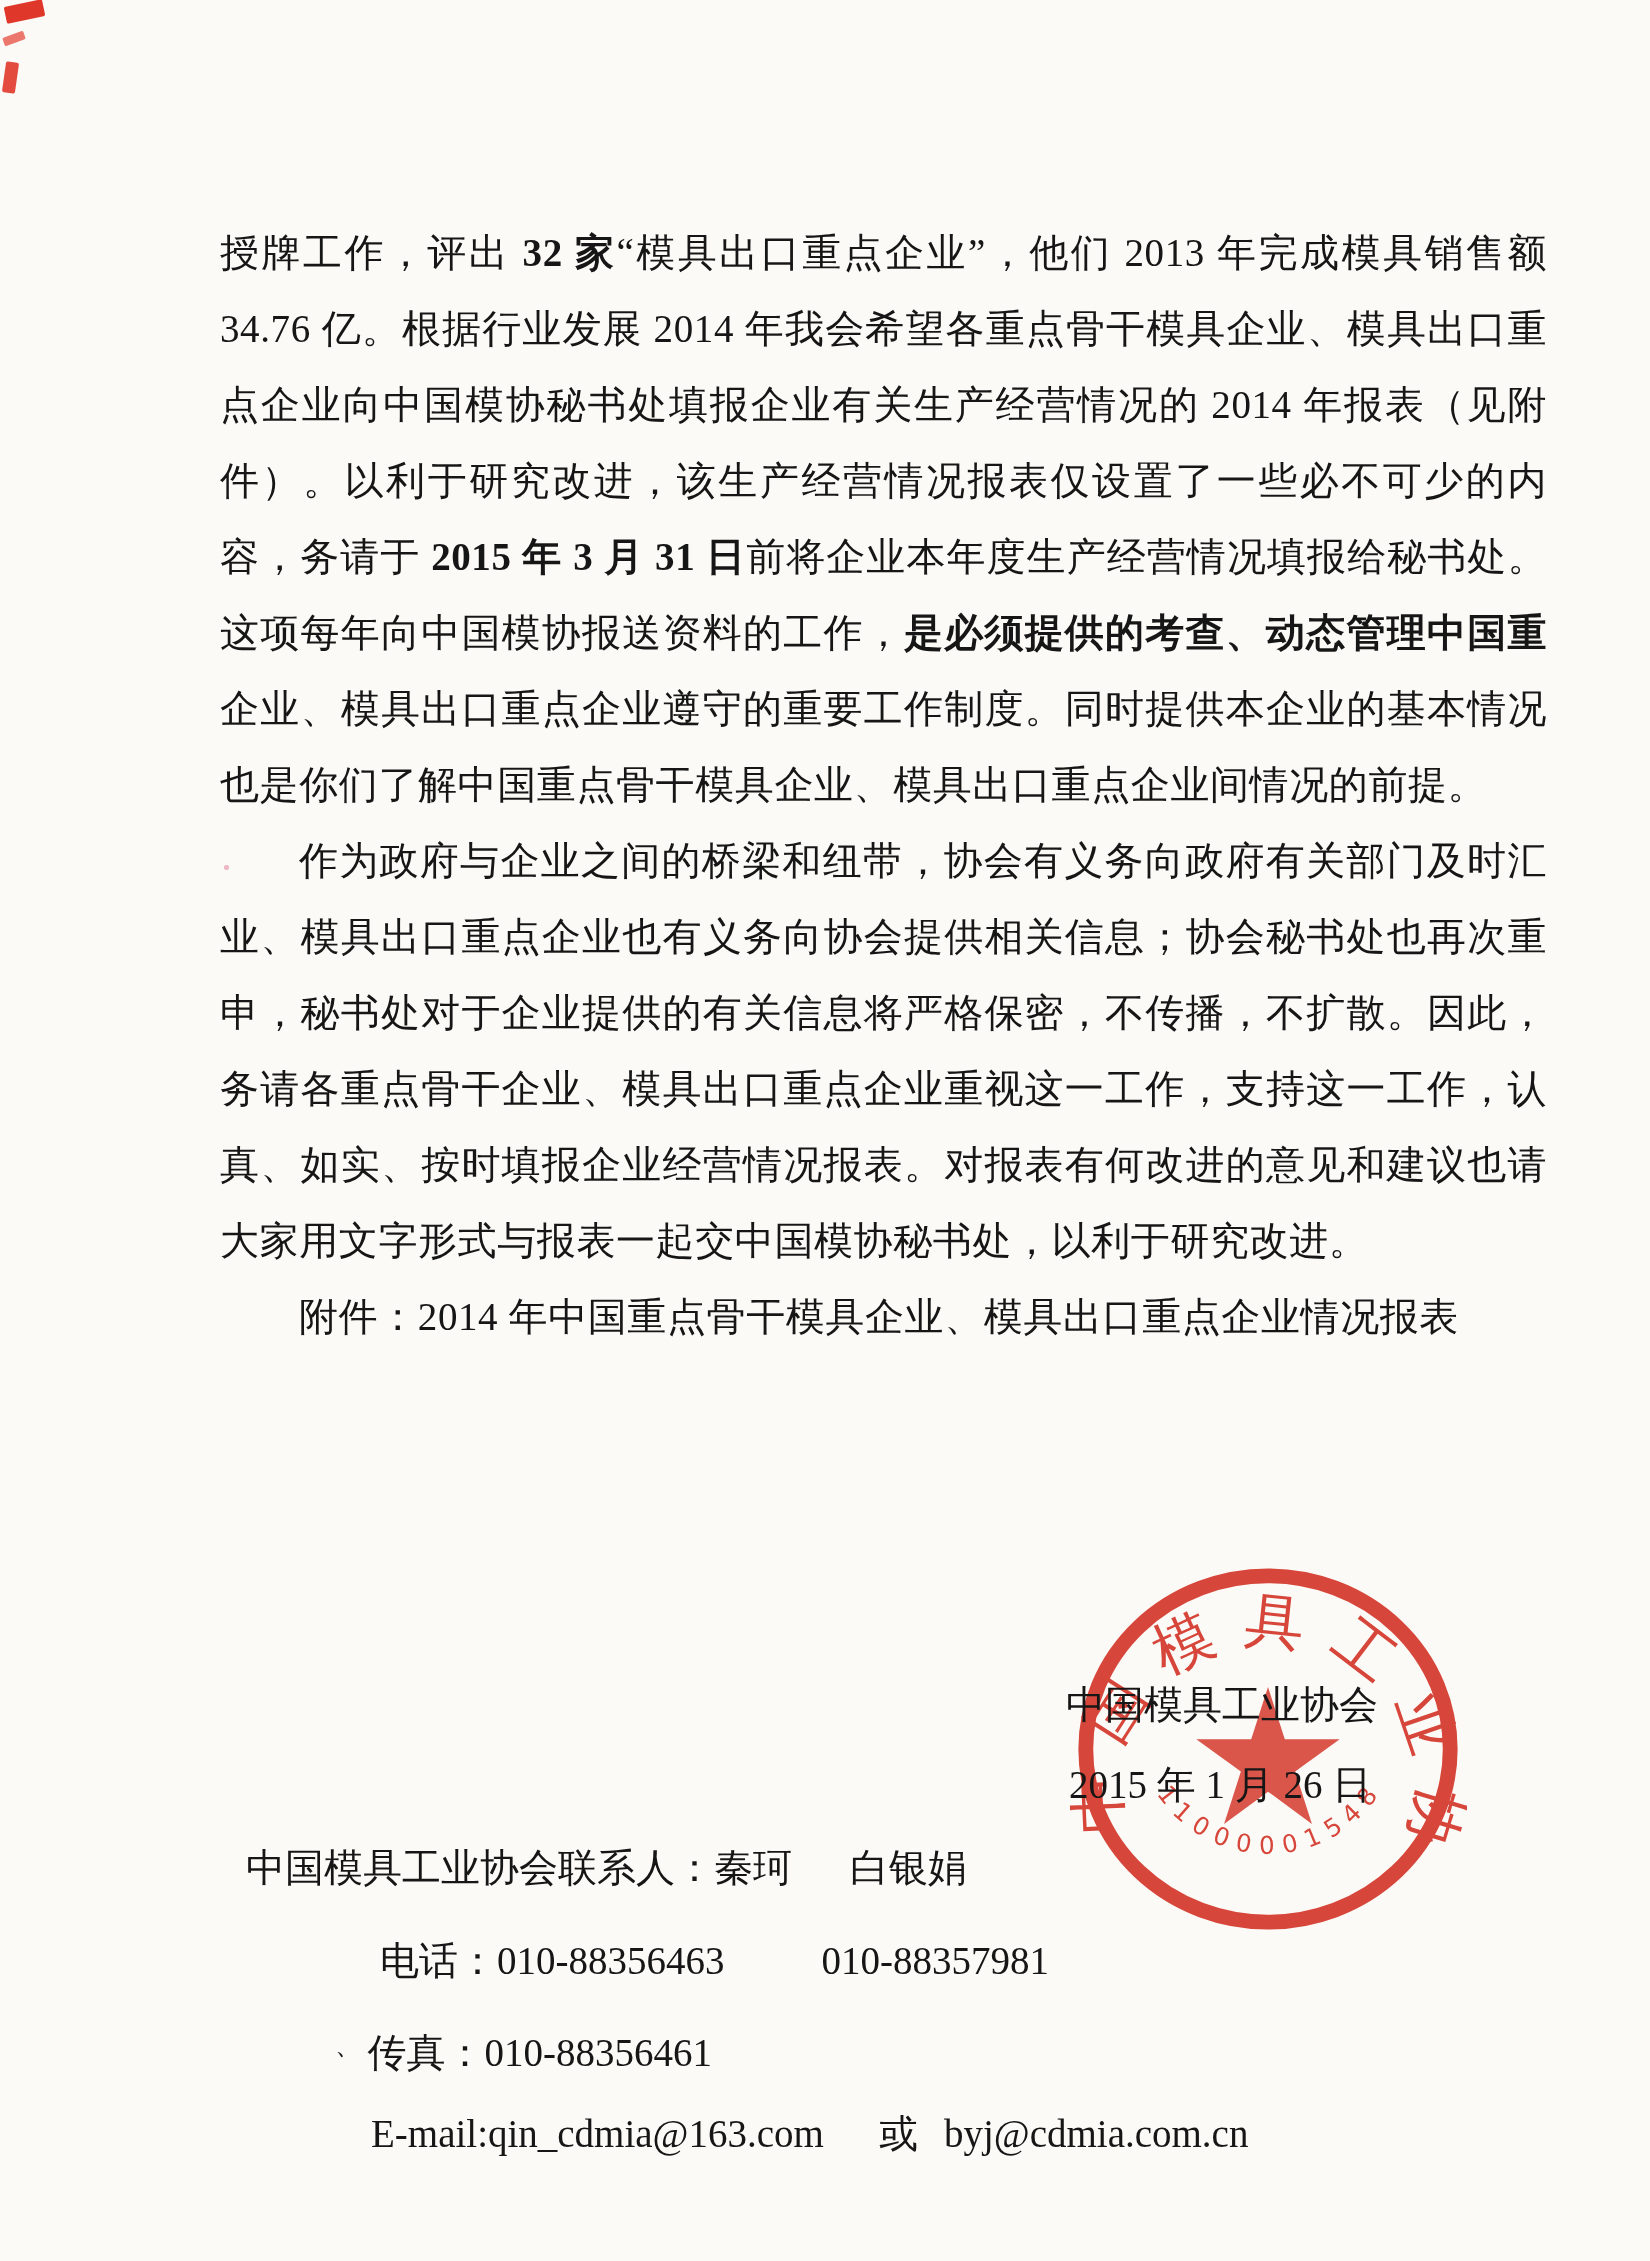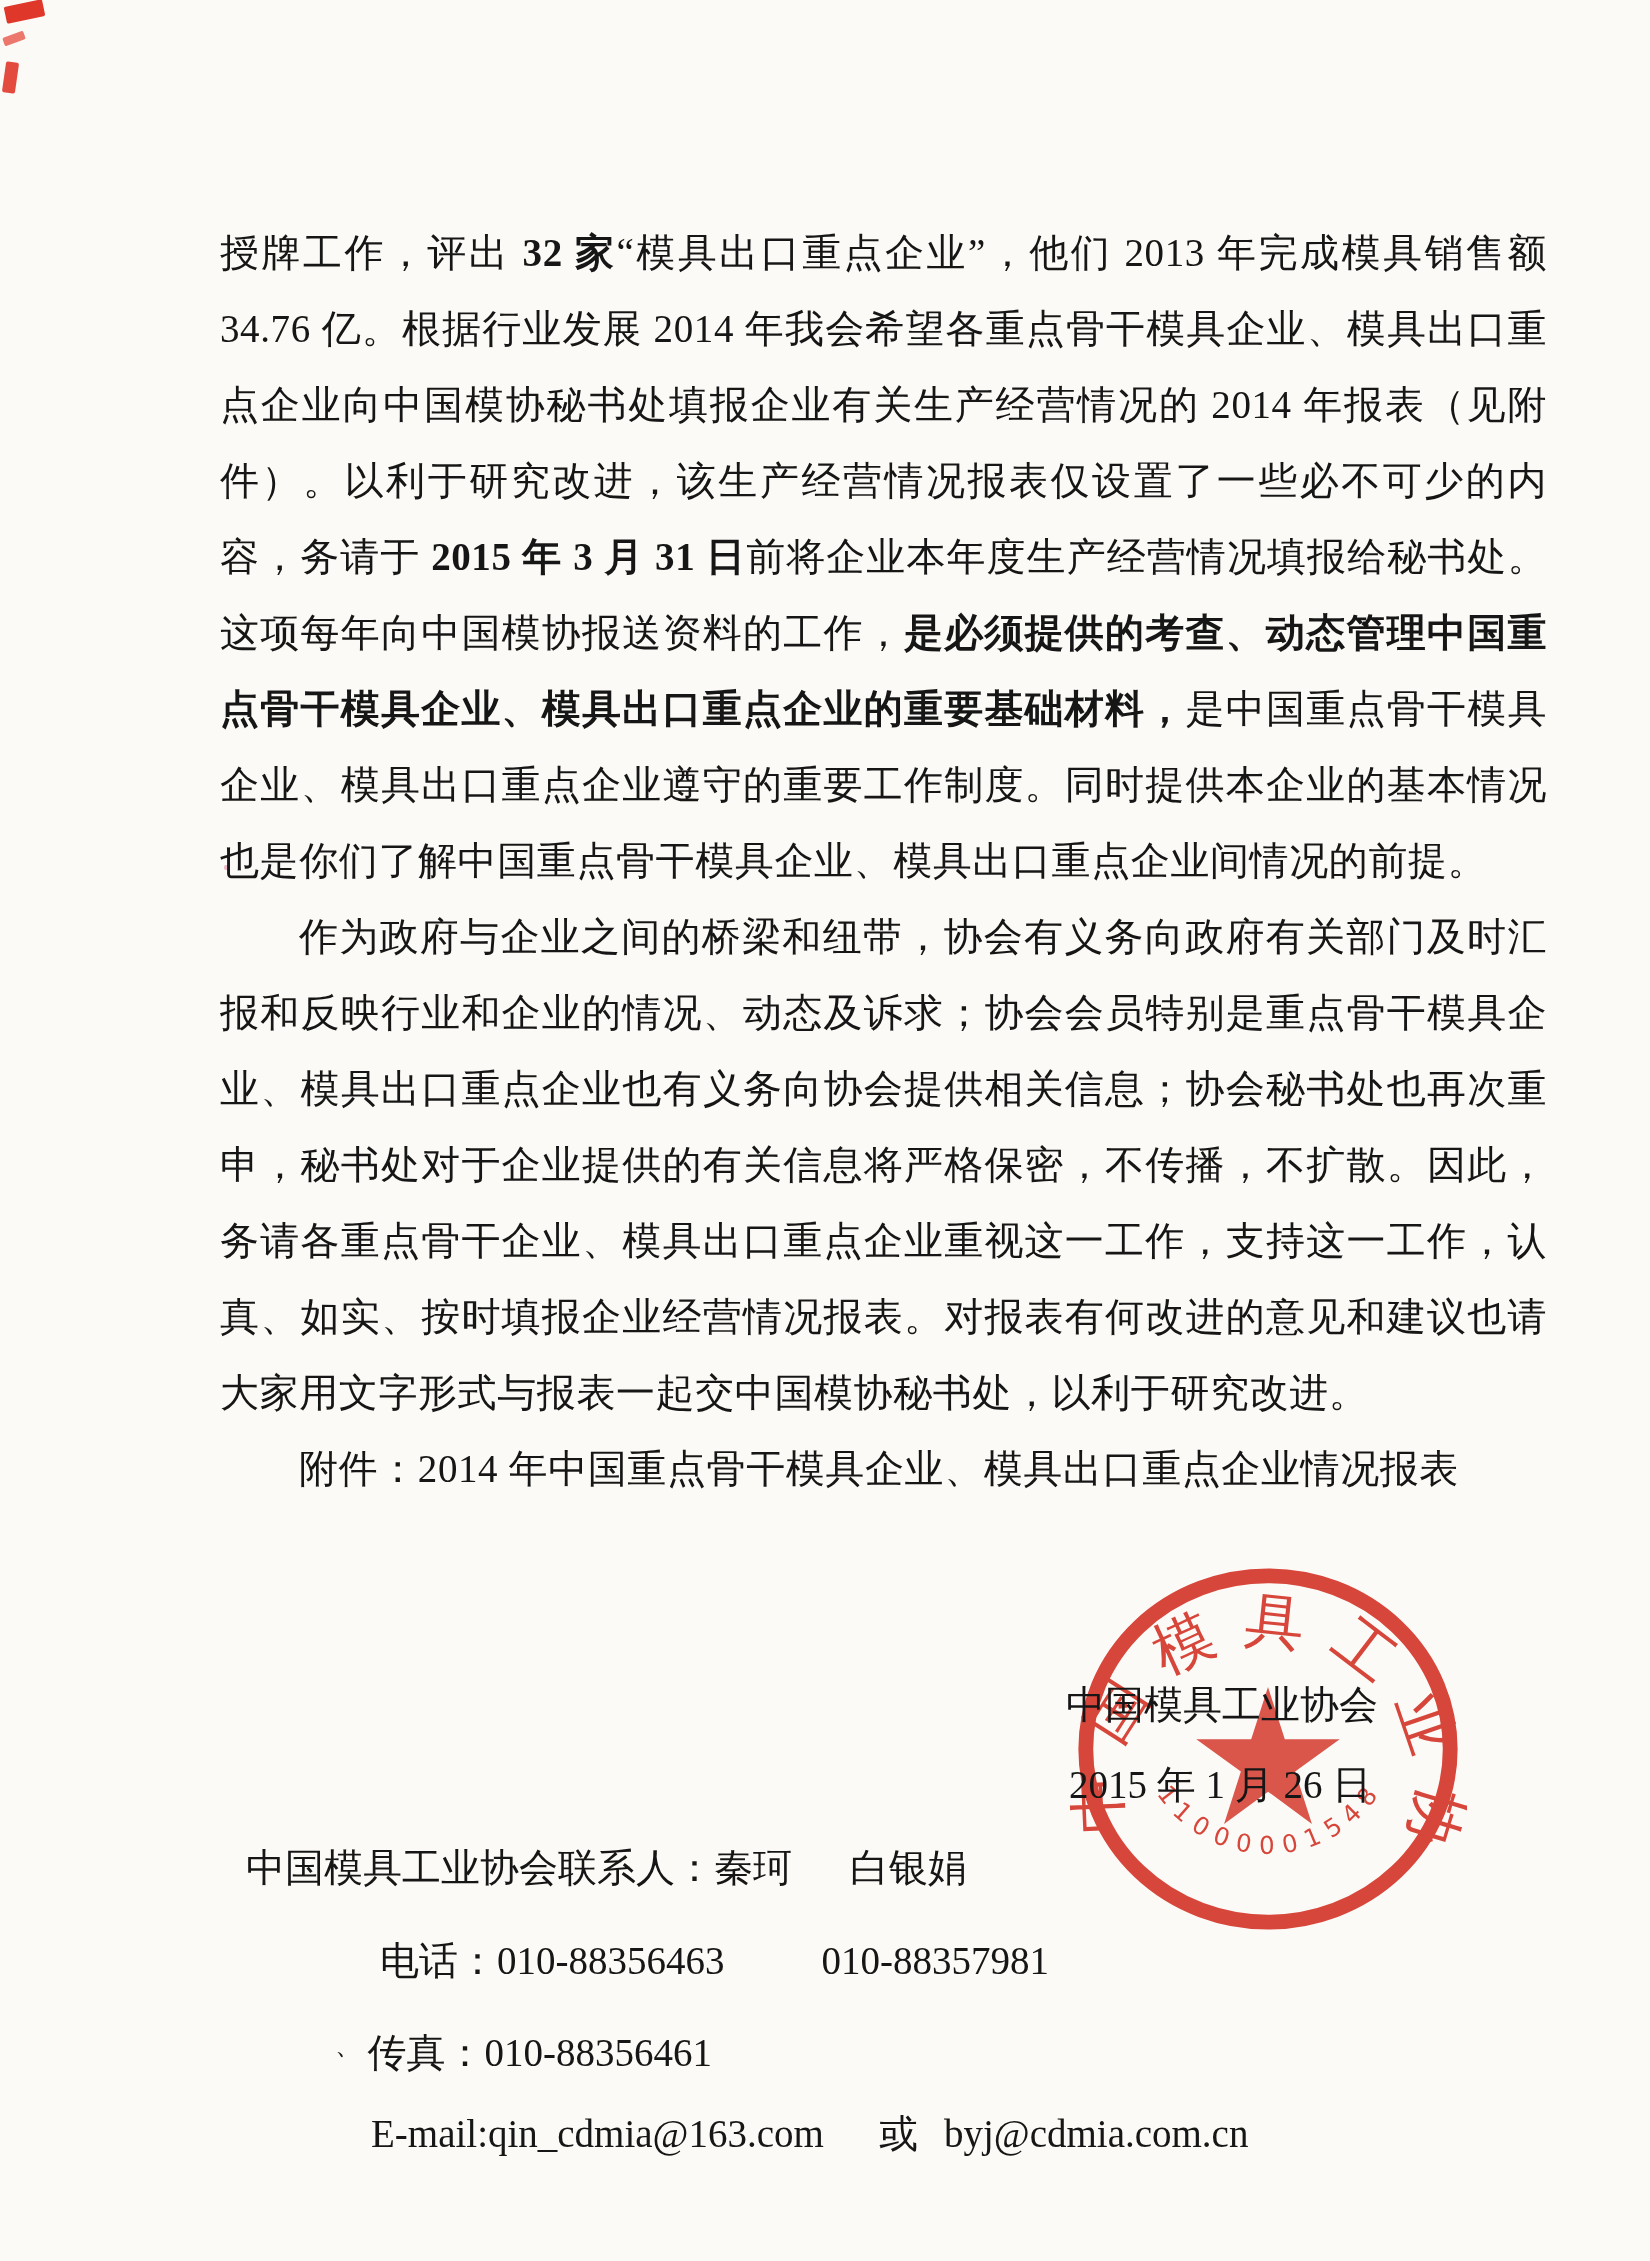--- a/index.html
+++ b/index.html
@@ -67,25 +67,23 @@
   <div class="speck speck3"></div>
   <div class="speck speck4"></div>
 
   <div class="body-text">
       <div class="line j"><span>授牌工作，评出 </span><span class="b">32 家</span><span>“模具出口重点企业”，他们 2013 年完成模具销售额</span></div>
       <div class="line j"><span>34.76 亿。根据行业发展 2014 年我会希望各重点骨干模具企业、模具出口重</span></div>
       <div class="line j"><span>点企业向中国模协秘书处填报企业有关生产经营情况的 2014 年报表（见附</span></div>
       <div class="line j"><span>件）。以利于研究改进，该生产经营情况报表仅设置了一些必不可少的内</span></div>
       <div class="line j"><span>容，务请于 </span><span class="b u">2015 年 3 月 31 日</span><span>前将企业本年度生产经营情况填报给秘书处。</span></div>
       <div class="line j"><span>这项每年向中国模协报送资料的工作，</span><span class="b">是必须提供的考查、动态管理中国重</span></div>
-      <div class="line j"><span class="b">点骨干模具企业、模具出口重点企业的重要基础材料，</span><span>是中国重点骨干模具</span></div>
       <div class="line j"><span>企业、模具出口重点企业遵守的重要工作制度。同时提供本企业的基本情况</span></div>
       <div class="line"><span>也是你们了解中国重点骨干模具企业、模具出口重点企业间情况的前提。</span></div>
       <div class="line j ind"><span>作为政府与企业之间的桥梁和纽带，协会有义务向政府有关部门及时汇</span></div>
-      <div class="line j"><span>报和反映行业和企业的情况、动态及诉求；协会会员特别是重点骨干模具企</span></div>
       <div class="line j"><span>业、模具出口重点企业也有义务向协会提供相关信息；协会秘书处也再次重</span></div>
       <div class="line j"><span>申，秘书处对于企业提供的有关信息将严格保密，不传播，不扩散。因此，</span></div>
       <div class="line j"><span>务请各重点骨干企业、模具出口重点企业重视这一工作，支持这一工作，认</span></div>
       <div class="line j"><span>真、如实、按时填报企业经营情况报表。对报表有何改进的意见和建议也请</span></div>
       <div class="line"><span>大家用文字形式与报表一起交中国模协秘书处，以利于研究改进。</span></div>
       <div class="line ind"><span>附件：2014 年中国重点骨干模具企业、模具出口重点企业情况报表</span></div>
     </div>
 
   <div class="sig-org">中国模具工业协会</div>
   <div class="sig-date">2015 年 1 月 26 日</div>

